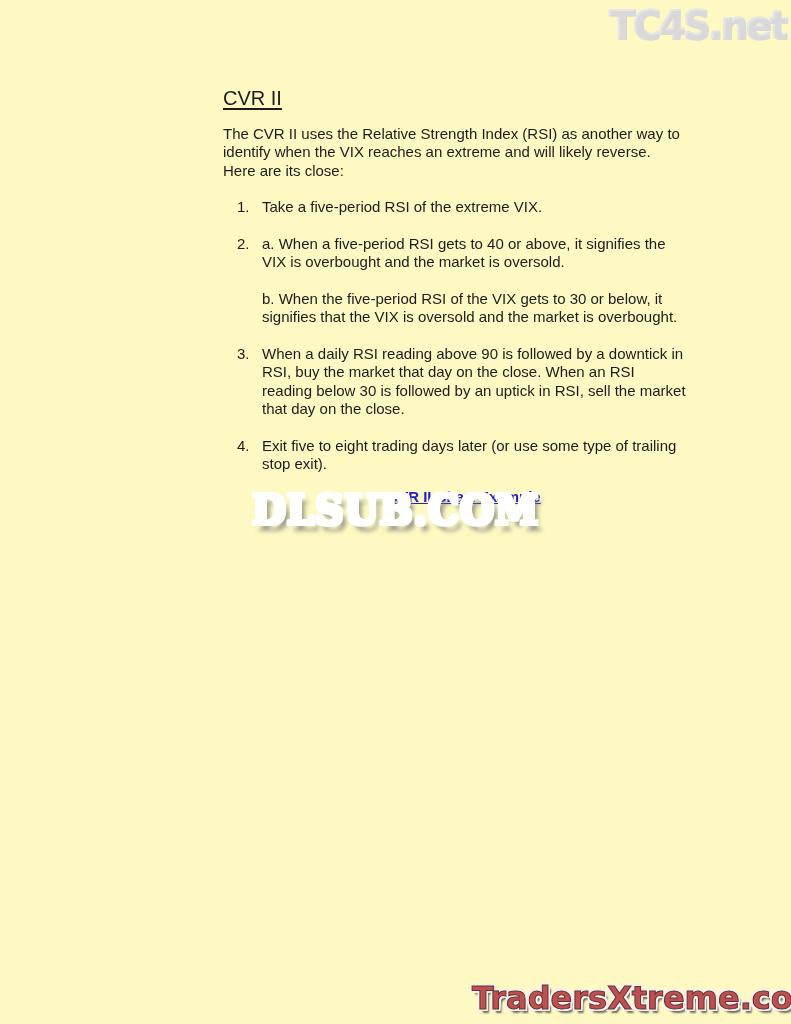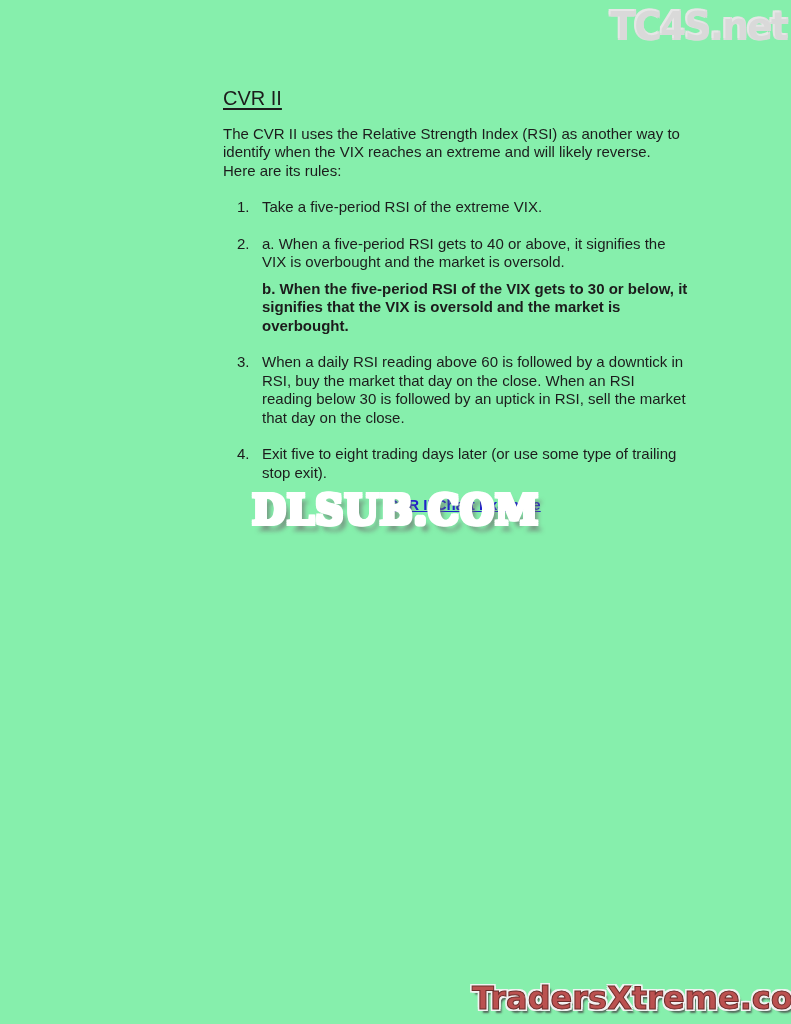--- a/index.html
+++ b/index.html
@@ -1,21 +1,21 @@
 <!DOCTYPE html>
 <html><head>
 <meta charset="utf-8">
 <style>
   * { margin: 0; padding: 0; box-sizing: border-box; }
   html, body { background: #ffffff; }
   .page {
     position: relative;
     width: 791px;
     height: 1024px;
-    background: #86efac;
+    background: #fef9c3;
     overflow: hidden;
     font-family: "Liberation Sans", sans-serif;
     color: #1c1c1c;
   }
 
   
   .tc4s-logo {
     position: absolute;
     top: 3px;
     right: 5px;
@@ -62,21 +62,21 @@
     margin-top: 18px;
   }
   .rule-num {
     flex: 0 0 25px;
     margin-left: 14px;
   }
   .rule-body { flex: 1 1 auto; }
   .rule-body p {
     white-space: pre-line;
   }
-  .rule-body p + p { margin-top: 8px; font-weight: bold; }
+  .rule-body p + p { margin-top: 18px; }
 
   .link-row {
     margin-top: 14px;
     text-align: center;
   }
   .chart-link {
     font-weight: bold;
     font-size: 15px;
     color: #2122cc;
     text-decoration: underline;
@@ -134,21 +134,21 @@
 <div class="page">
 
   <div class="tc4s-logo">TC4S.net</div>
 
   <div class="content">
 
     <div class="doc-title">CVR II</div>
 
     <div class="intro">The CVR II uses the Relative Strength Index (RSI) as another way to
 identify when the VIX reaches an extreme and will likely reverse.
-Here are its rules:</div>
+Here are its close:</div>
 
     <div class="rules">
 
       <div class="rule">
         <span class="rule-num">1.</span>
         <div class="rule-body">
           <p>Take a five-period RSI of the extreme VIX.</p>
         </div>
       </div>
 
@@ -158,21 +158,21 @@
           <p>a. When a five-period RSI gets to 40 or above, it signifies the
 VIX is overbought and the market is oversold.</p>
           <p>b. When the five-period RSI of the VIX gets to 30 or below, it
 signifies that the VIX is oversold and the market is overbought.</p>
         </div>
       </div>
 
       <div class="rule">
         <span class="rule-num">3.</span>
         <div class="rule-body">
-          <p>When a daily RSI reading above 60 is followed by a downtick in
+          <p>When a daily RSI reading above 90 is followed by a downtick in
 RSI, buy the market that day on the close. When an RSI
 reading below 30 is followed by an uptick in RSI, sell the market
 that day on the close.</p>
         </div>
       </div>
 
       <div class="rule">
         <span class="rule-num">4.</span>
         <div class="rule-body">
           <p>Exit five to eight trading days later (or use some type of trailing

